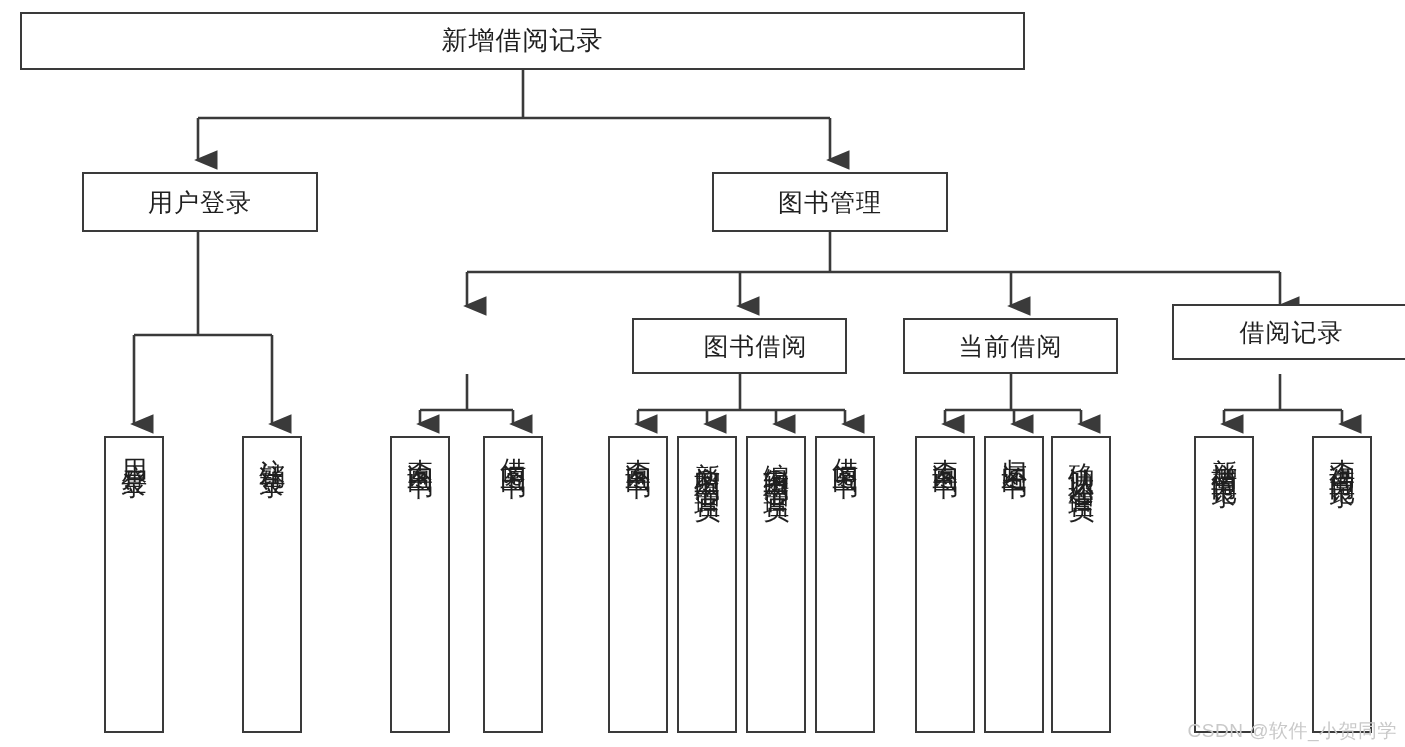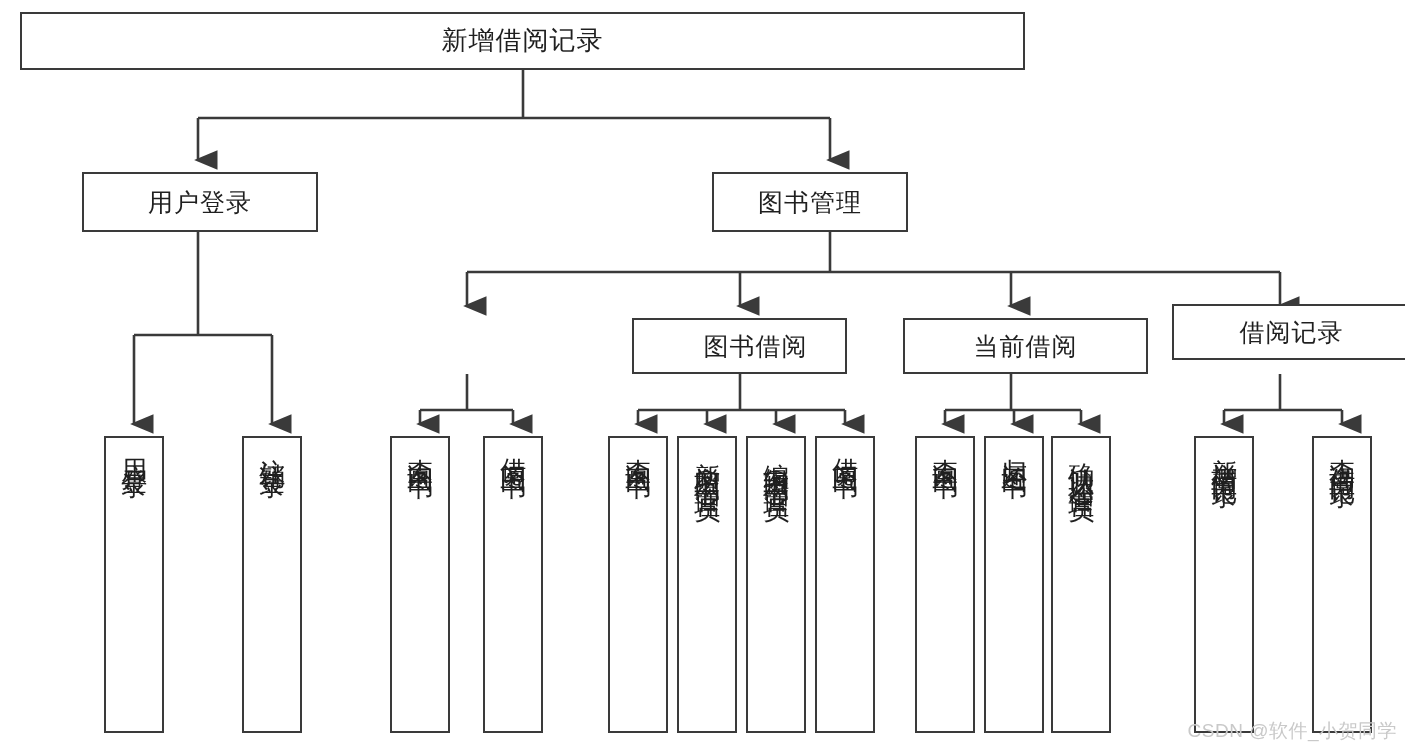--- a/index.html
+++ b/index.html
@@ -124,30 +124,30 @@
   </svg>
 
   <div class="node root" style="left:20px;top:12px;width:1005px;height:58px;">
     <span class="cap">新增借阅记录</span>
   </div>
 
   <div class="node mid" style="left:82px;top:172px;width:236px;height:60px;">
     <span class="cap">用户登录</span>
   </div>
 
-  <div class="node mid" style="left:712px;top:172px;width:196px;height:60px;">
+  <div class="node mid" style="left:712px;top:172px;width:236px;height:60px;">
     <span class="cap">图书管理</span>
   </div>
 
 
   <div class="node mid" style="left:632px;top:318px;width:215px;height:56px;padding-left:32px;">
     <span class="cap">图书借阅</span>
   </div>
 
-  <div class="node mid" style="left:903px;top:318px;width:245px;height:56px;">
+  <div class="node mid" style="left:903px;top:318px;width:215px;height:56px;">
     <span class="cap">当前借阅</span>
   </div>
 
   <div class="node mid" style="left:1172px;top:304px;width:239px;height:56px;">
     <span class="cap">借阅记录</span>
   </div>
 
   <div class="node leaf" style="left:104px;top:436px;width:60px;height:297px;">
     <span class="cap">用户登录</span>
   </div>

